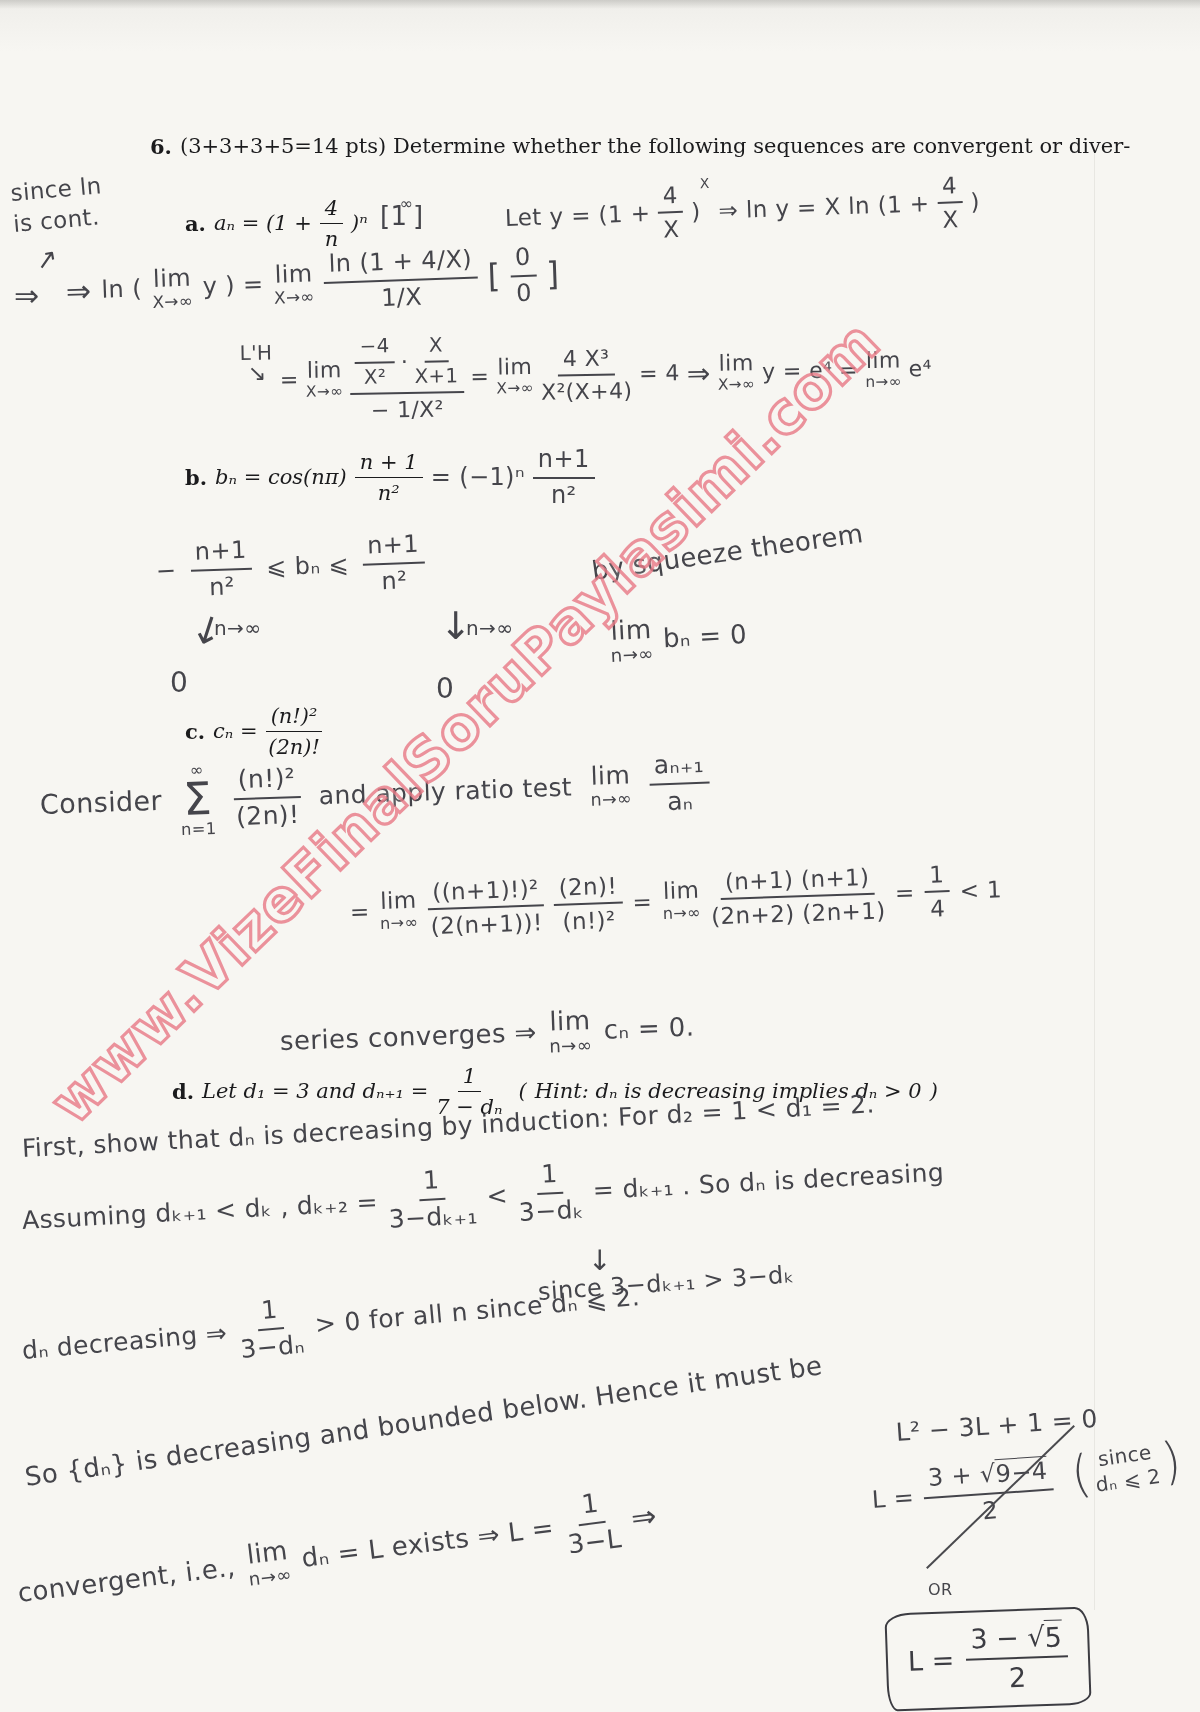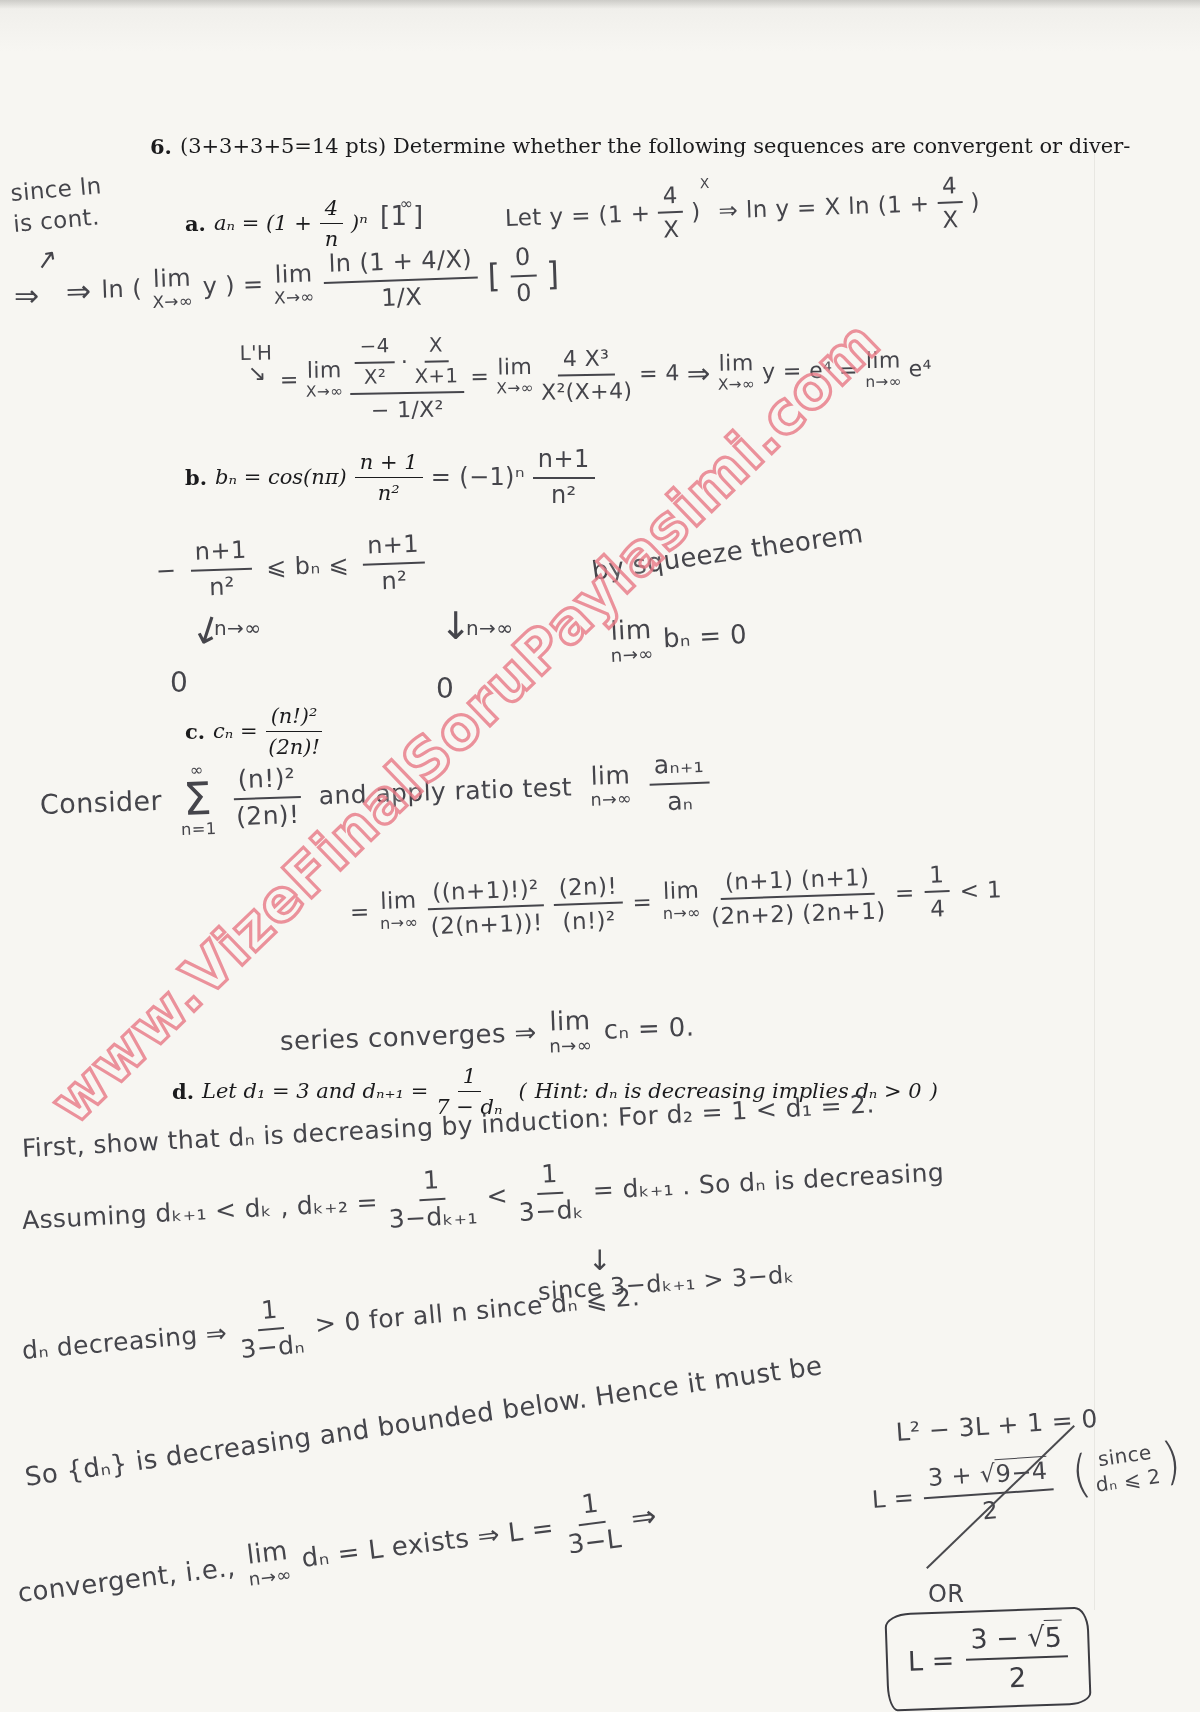--- a/index.html
+++ b/index.html
@@ -407,21 +407,21 @@
 
   <div class="row hw" style="left:1072px; top:1448px; gap:4px; font-size:20px; transform:rotate(-8deg);">
     <span class="bigparen">(</span>
     <span class="pcol">
       <span>since</span>
       <span>dₙ ⩽ 2</span>
     </span>
     <span class="bigparen">)</span>
   </div>
 
-  <div class="row hw" style="left:928px; top:1580px; font-size:24px;">
+  <div class="row hw" style="left:928px; top:1580px; font-size:16px;">
     <span>OR</span>
   </div>
 
   <div class="handbox" style="left:886px; top:1610px; font-size:27px; transform:rotate(-2deg);">
     <span>L =</span>
     <span class="fr">
       <span class="num numrow" style="gap:0;">
         <span>3 − √</span>
         <span class="ov">5</span>
       </span>

